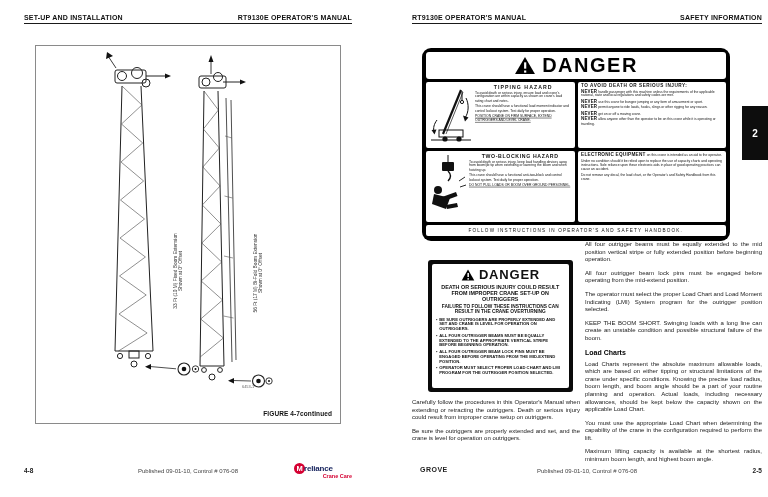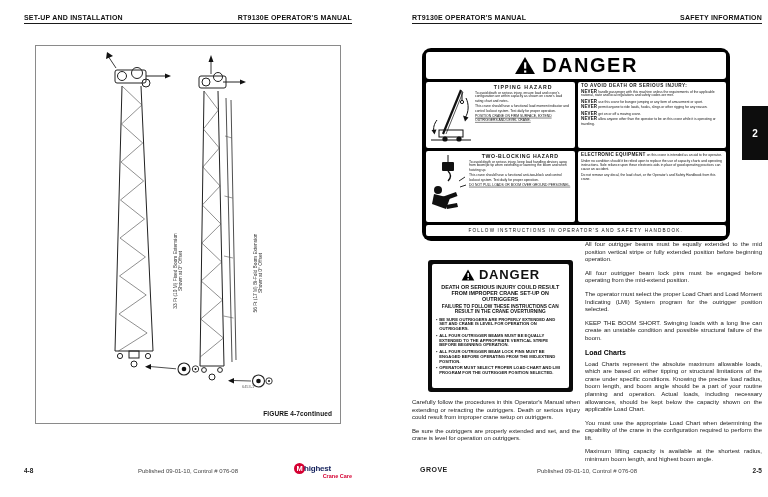--- a/index.html
+++ b/index.html
@@ -154,21 +154,21 @@
     <div class="abs dcode" style="left:206px; top:339px;">6453-1</div>
     <div class="abs fig-caption">FIGURE 4-7continued</div>
   </div>
 
   <div class="abs foot b" style="left:24px; top:467px; font-size:6.5px;">4-8</div>
   <div class="abs pub" style="left:88px; top:468px; width:200px;">Published 09-01-10, Control # 076-08</div>
 
   <div class="abs" style="left:294px; top:463px; width:58px;">
     <div class="logo-row">
       <div class="logo-circle">M</div>
-      <div class="logo-name">highest</div>
+      <div class="logo-name">reliance</div>
     </div>
     <div class="logo-sub">Crane Care</div>
   </div>
 
   <div class="abs hdr" style="left:412px; top:14px;">RT9130E OPERATOR'S MANUAL</div>
   <div class="abs hdr" style="left:412px; top:14px; width:350px; text-align:right;">SAFETY INFORMATION</div>
   <div class="abs rule" style="left:412px; top:23px; width:350px;"></div>
 
   <div class="abs sign">
     <div class="sign-head">

